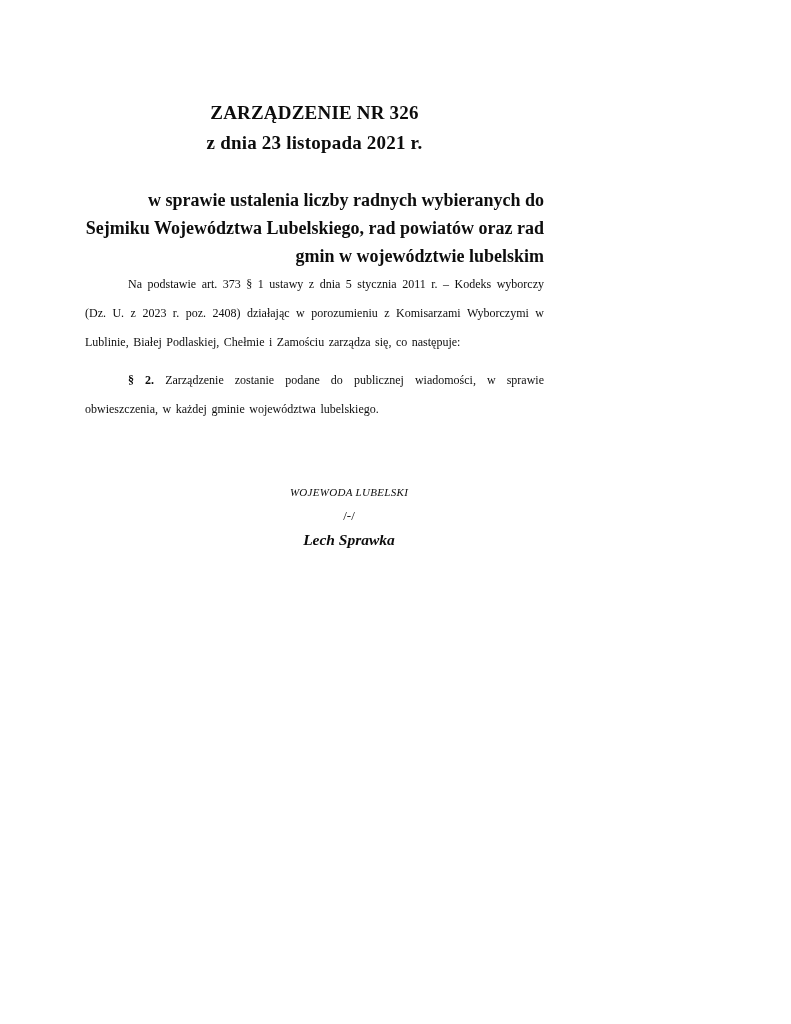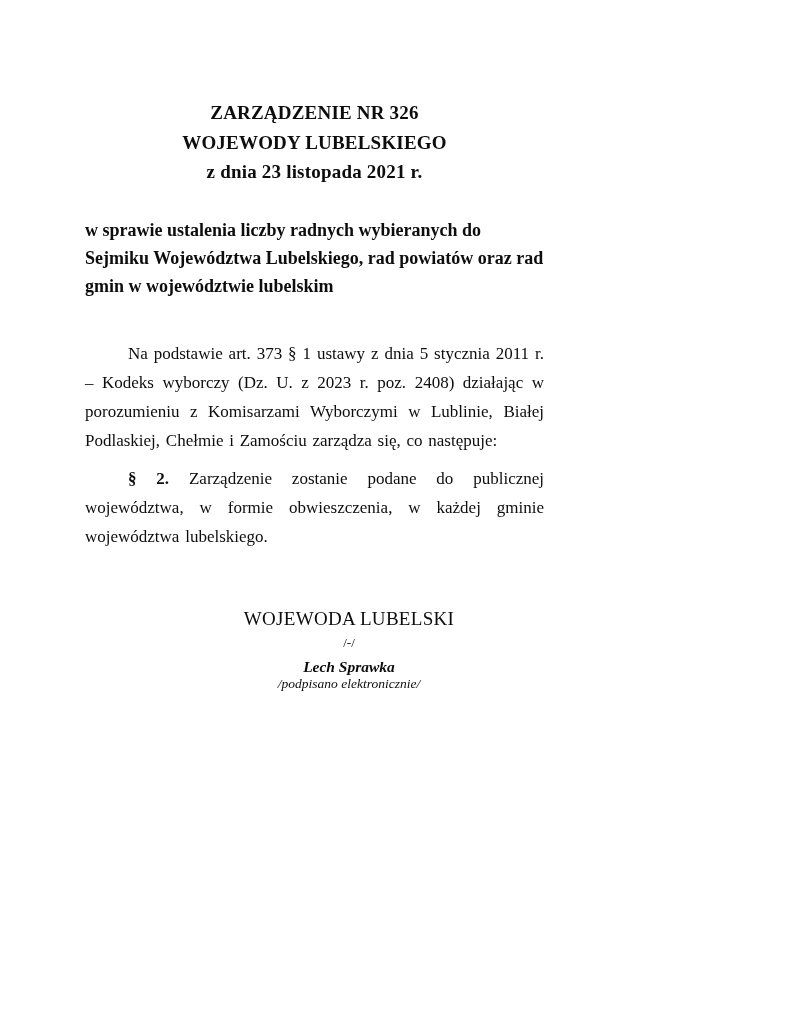--- a/index.html
+++ b/index.html
@@ -25,48 +25,48 @@
   }
   .doc-header {
     text-align: center;
     font-weight: bold;
     font-size: 19px;
     line-height: 29.5px;
     letter-spacing: 0.2px;
   }
   .doc-subject {
     margin-top: 29px;
-    text-align: left;
+    text-align: right;
     font-weight: bold;
     font-size: 18px;
     line-height: 28px;
   }
   .doc-body {
-    margin-top: 39px;
-    font-size: 17px;
+    font-size: 12px;
     line-height: 29px;
     text-align: justify;
   }
   .doc-body p {
     margin: 0 0 9px 0;
     text-indent: 43px;
     word-spacing: 1.5px;
   }
   .para-label {
     font-weight: bold;
   }
   .signature {
     width: 300px;
     margin: 58px 45px 0 auto;
     text-align: center;
   }
   .sig-title {
-    font-size: 19px;
+    font-size: 11px;
     line-height: 20px;
     letter-spacing: 0.3px;
+    font-style: italic;
   }
   .sig-dash {
     margin-top: 6px;
     font-size: 13px;
     line-height: 16px;
   }
   .sig-name {
     margin-top: 6px;
     font-size: 15.5px;
     line-height: 19px;
@@ -80,31 +80,29 @@
     font-style: italic;
   }
 </style>
 </head>
 <body>
 
 <div class="page">
 
   <div class="doc-header">
     <div>ZARZĄDZENIE NR 326</div>
-    <div>WOJEWODY LUBELSKIEGO</div>
     <div>z dnia 23 listopada 2021 r.</div>
   </div>
 
   <div class="doc-subject">w sprawie ustalenia liczby radnych wybieranych do Sejmiku Województwa Lubelskiego, rad powiatów oraz rad gmin w województwie lubelskim</div>
 
   <div class="doc-body">
     <p><span class="para-label"></span> <span>Na podstawie art. 373 § 1 ustawy z dnia 5 stycznia 2011 r. – Kodeks wyborczy (Dz. U. z 2023 r. poz. 2408) działając w porozumieniu z Komisarzami Wyborczymi w Lublinie, Białej Podlaskiej, Chełmie i Zamościu zarządza się, co następuje:</span></p>
-    <p><span class="para-label">§ 2.</span> <span>Zarządzenie zostanie podane do publicznej województwa, w formie obwieszczenia, w każdej gminie województwa lubelskiego.</span></p>
+    <p><span class="para-label">§ 2.</span> <span>Zarządzenie zostanie podane do publicznej wiadomości, w sprawie obwieszczenia, w każdej gminie województwa lubelskiego.</span></p>
   </div>
 
   <div class="signature">
     <div class="sig-title">WOJEWODA LUBELSKI</div>
     <div class="sig-dash">/-/</div>
     <div class="sig-name">Lech Sprawka</div>
-    <div class="sig-note">/podpisano elektronicznie/</div>
   </div>
 
 </div>
 
 </body></html>

